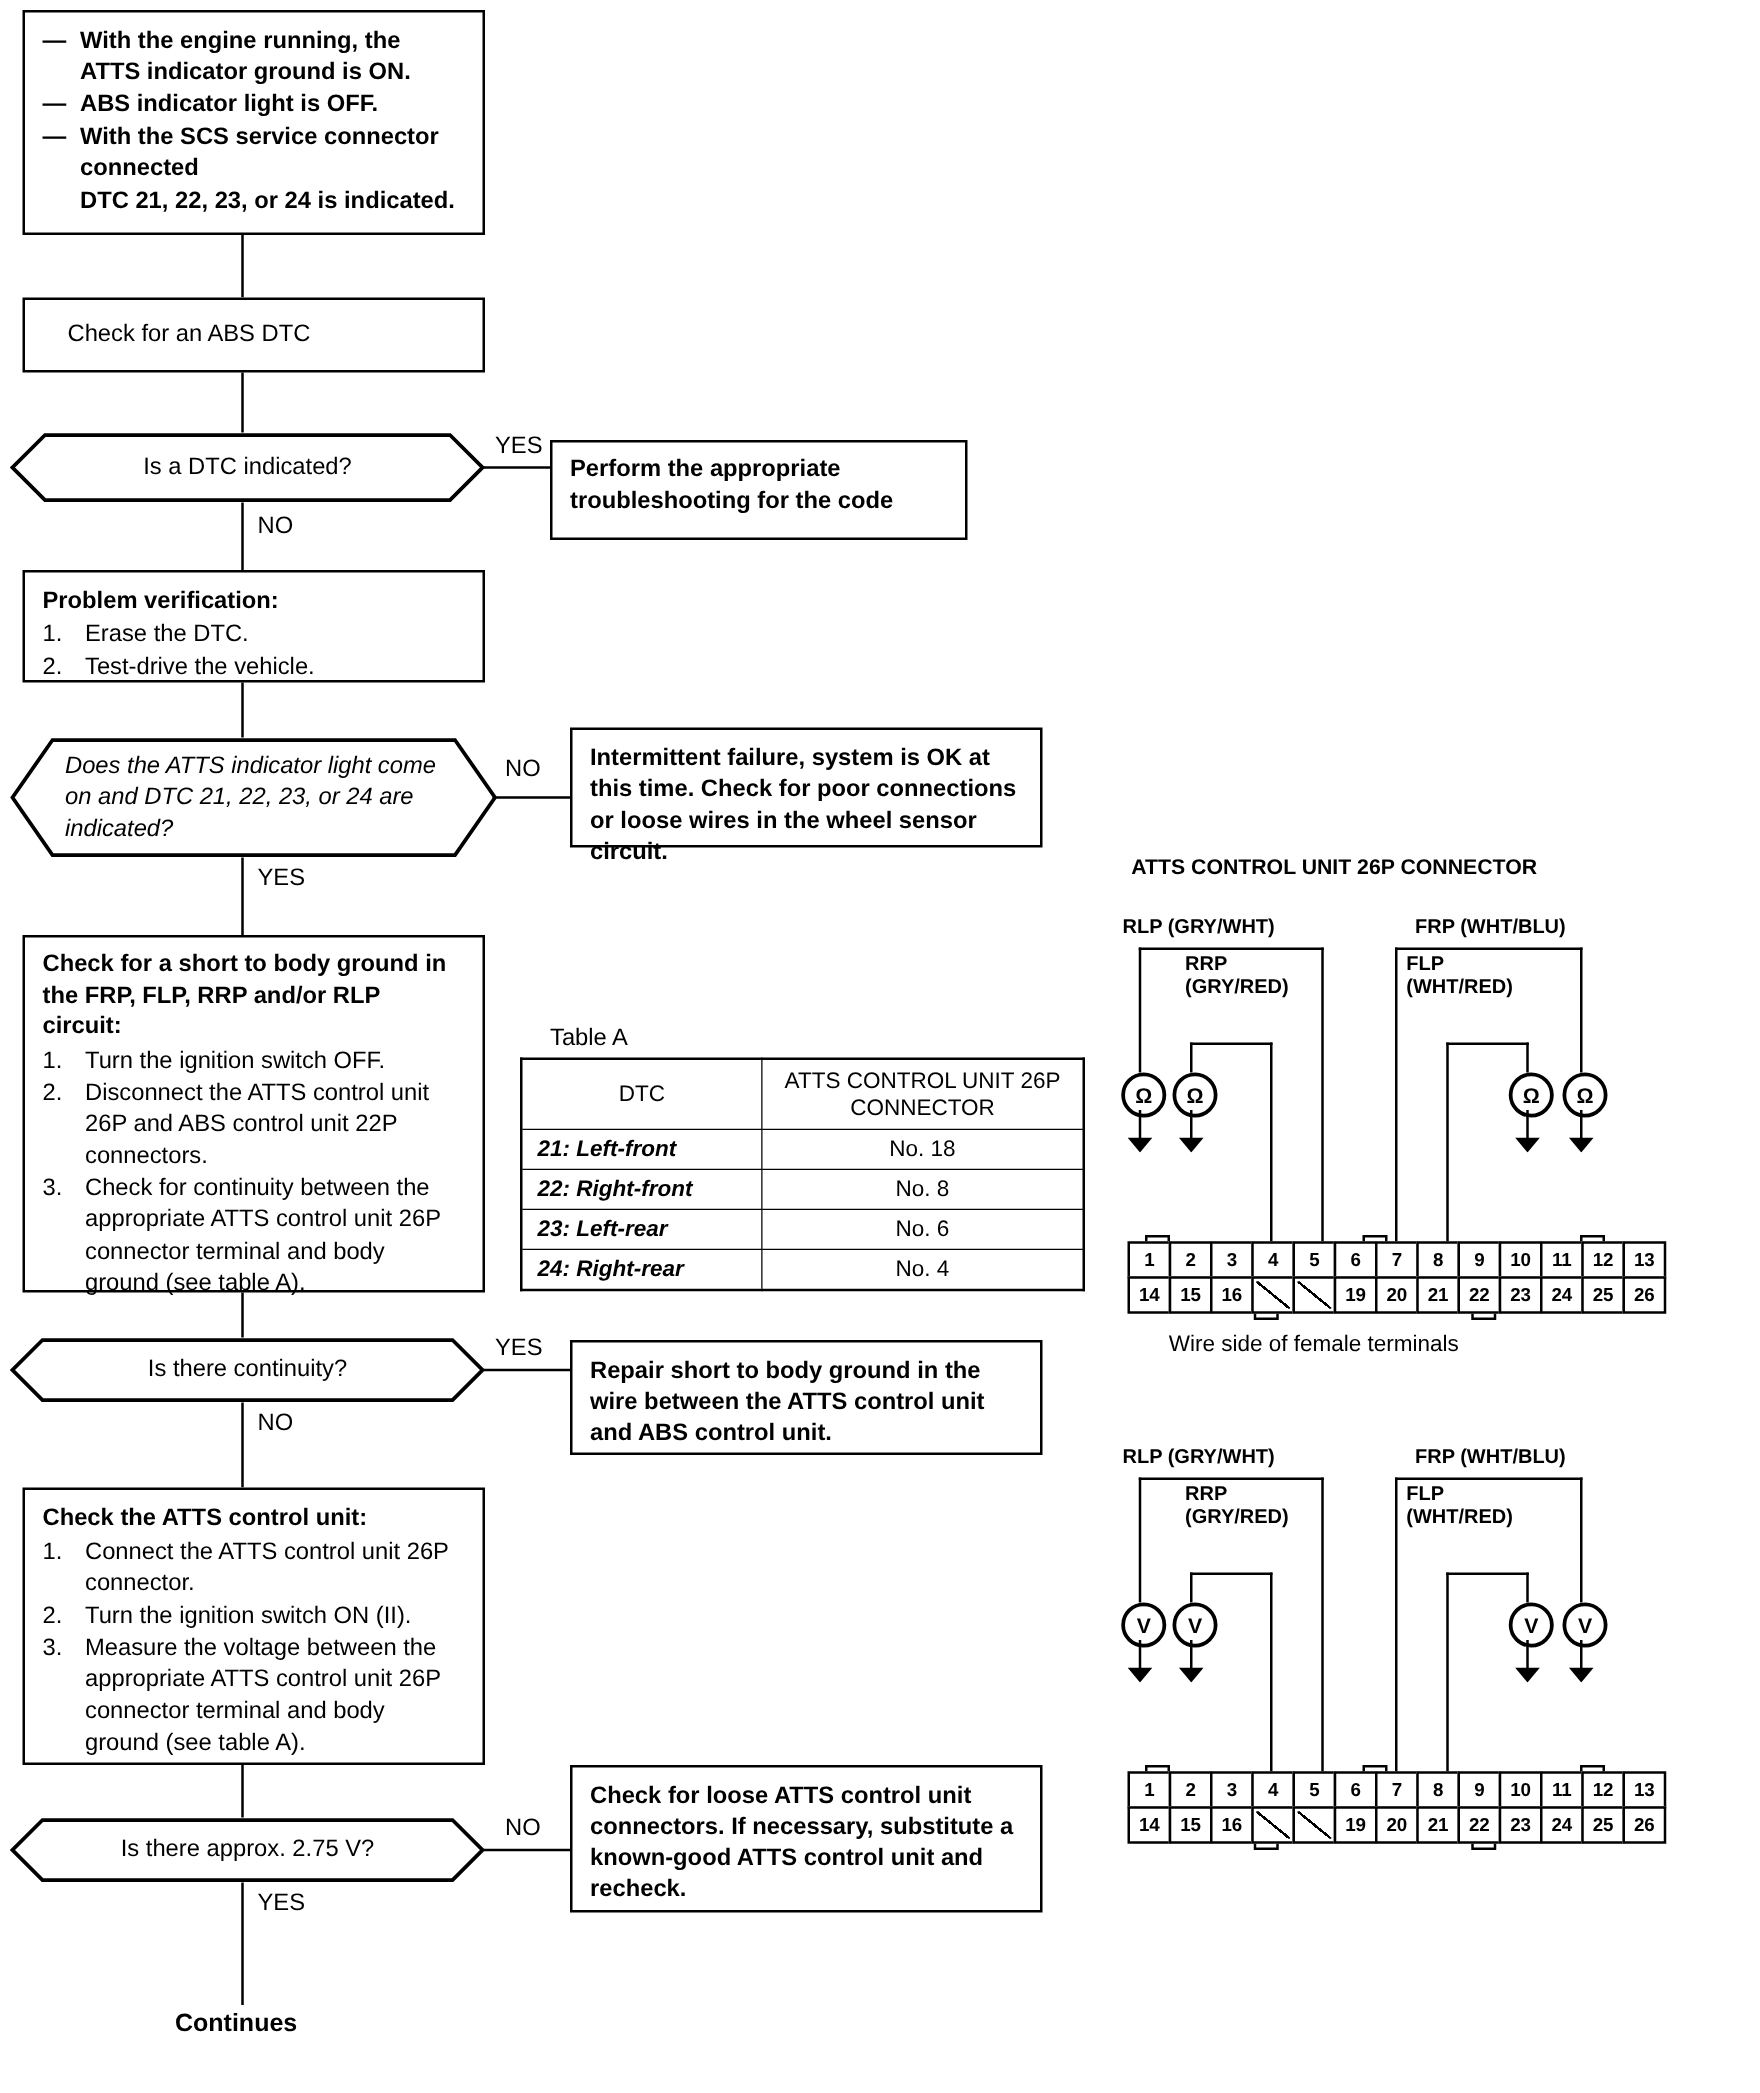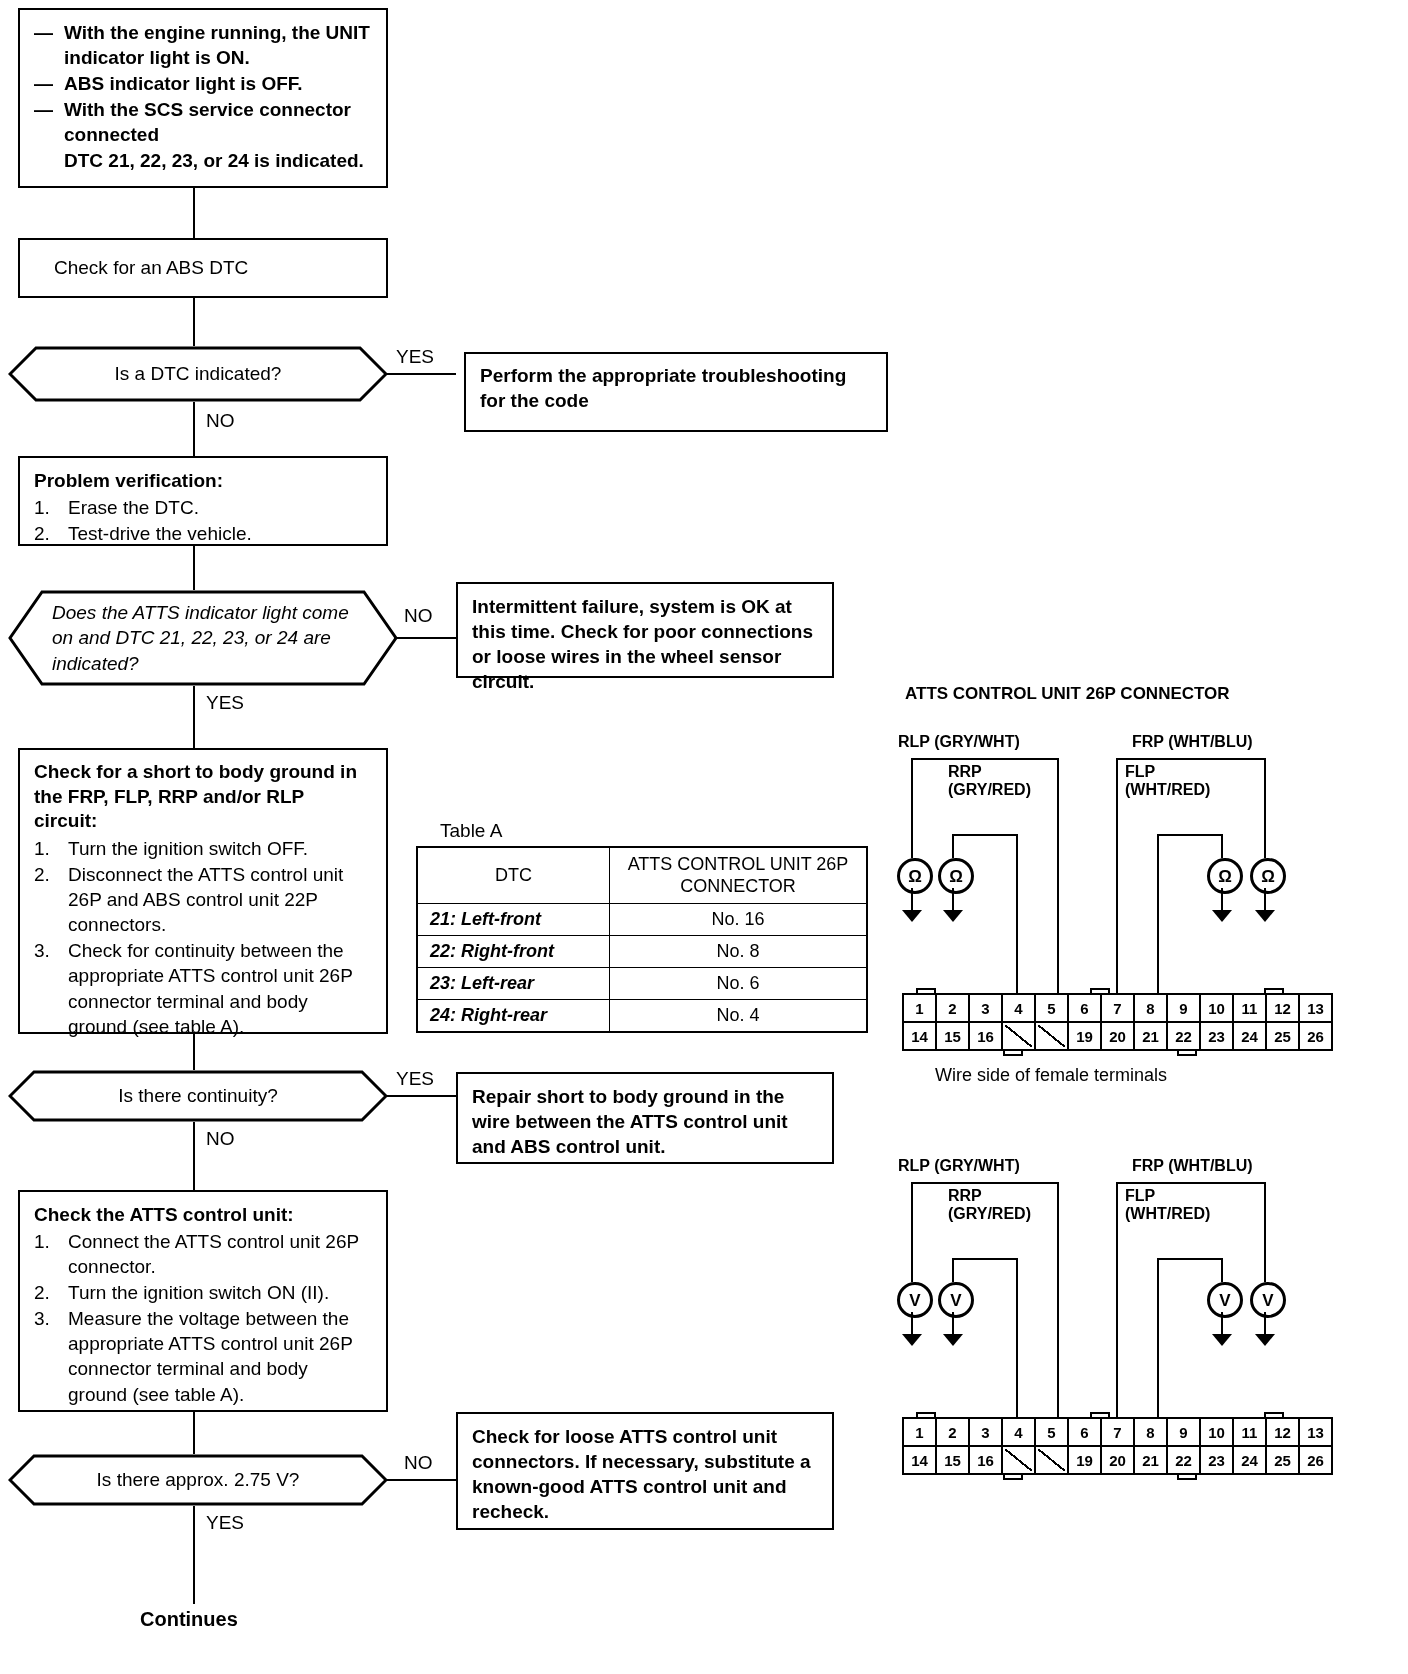--- a/index.html
+++ b/index.html
@@ -183,21 +183,21 @@
   .continues {
     font-size: 20px;
     font-weight: bold;
   }
 </style>
 </head>
 <body>
 
 <div class="abs box bold" style="left:18px; top:8px; width:370px; height:180px;">
   <ul class="dashlist">
-    <li><span>With the engine running, the UNIT indicator light is ON.</span></li>
+    <li><span>With the engine running, the ATTS indicator ground is ON.</span></li>
     <li><span>ABS indicator light is OFF.</span></li>
     <li><span>With the SCS service connector connected</span></li>
     <li class="cont"><span>DTC 21, 22, 23, or 24 is indicated.</span></li>
   </ul>
 </div>
 
 <div class="abs vline" style="left:193px; top:188px; height:50px;"></div>
 
 <div class="abs box" style="left:18px; top:238px; width:370px; height:60px; display:flex; align-items:center;">
   <span style="padding-left:20px;">Check for an ABS DTC</span>
@@ -208,21 +208,21 @@
 <div class="hex" style="left:8px; top:346px; width:380px; height:56px;">
   <svg width="380" height="56" viewBox="0 0 380 56">
     <polygon points="28,2 352,2 378,28 352,54 28,54 2,28" fill="#fff" stroke="#000" stroke-width="3"></polygon>
   </svg>
   <span class="hextext">Is a DTC indicated?</span>
 </div>
 
 <div class="abs hline" style="left:386px; top:373px; width:70px;"></div>
 <div class="abs lbl" style="left:396px; top:346px;">YES</div>
 
-<div class="abs box bold" style="left:464px; top:352px; width:424px; height:80px; display:flex; align-items:flex-start;">
+<div class="abs box bold" style="left:440px; top:352px; width:334px; height:80px; display:flex; align-items:flex-start;">
   <span style="line-height:1.3;">Perform the appropriate troubleshooting for the code</span>
 </div>
 
 <div class="abs vline" style="left:193px; top:402px; height:54px;"></div>
 <div class="abs lbl" style="left:206px; top:410px;">NO</div>
 
 <div class="abs box" style="left:18px; top:456px; width:370px; height:90px;">
   <div class="hdr">Problem verification:</div>
   <ol class="numlist">
     <li><span class="num">1.</span><span>Erase the DTC.</span></li>
@@ -262,21 +262,21 @@
 <table class="abs tblA" style="left:416px; top:846px;">
   <thead>
     <tr>
       <th class="c1">DTC</th>
       <th class="c2">ATTS CONTROL UNIT 26P CONNECTOR</th>
     </tr>
   </thead>
   <tbody>
     <tr>
       <td class="dtc">21: Left-front</td>
-      <td>No. 16</td>
+      <td>No. 18</td>
     </tr>
     <tr>
       <td class="dtc">22: Right-front</td>
       <td>No. 8</td>
     </tr>
     <tr>
       <td class="dtc">23: Left-rear</td>
       <td>No. 6</td>
     </tr>
     <tr>

